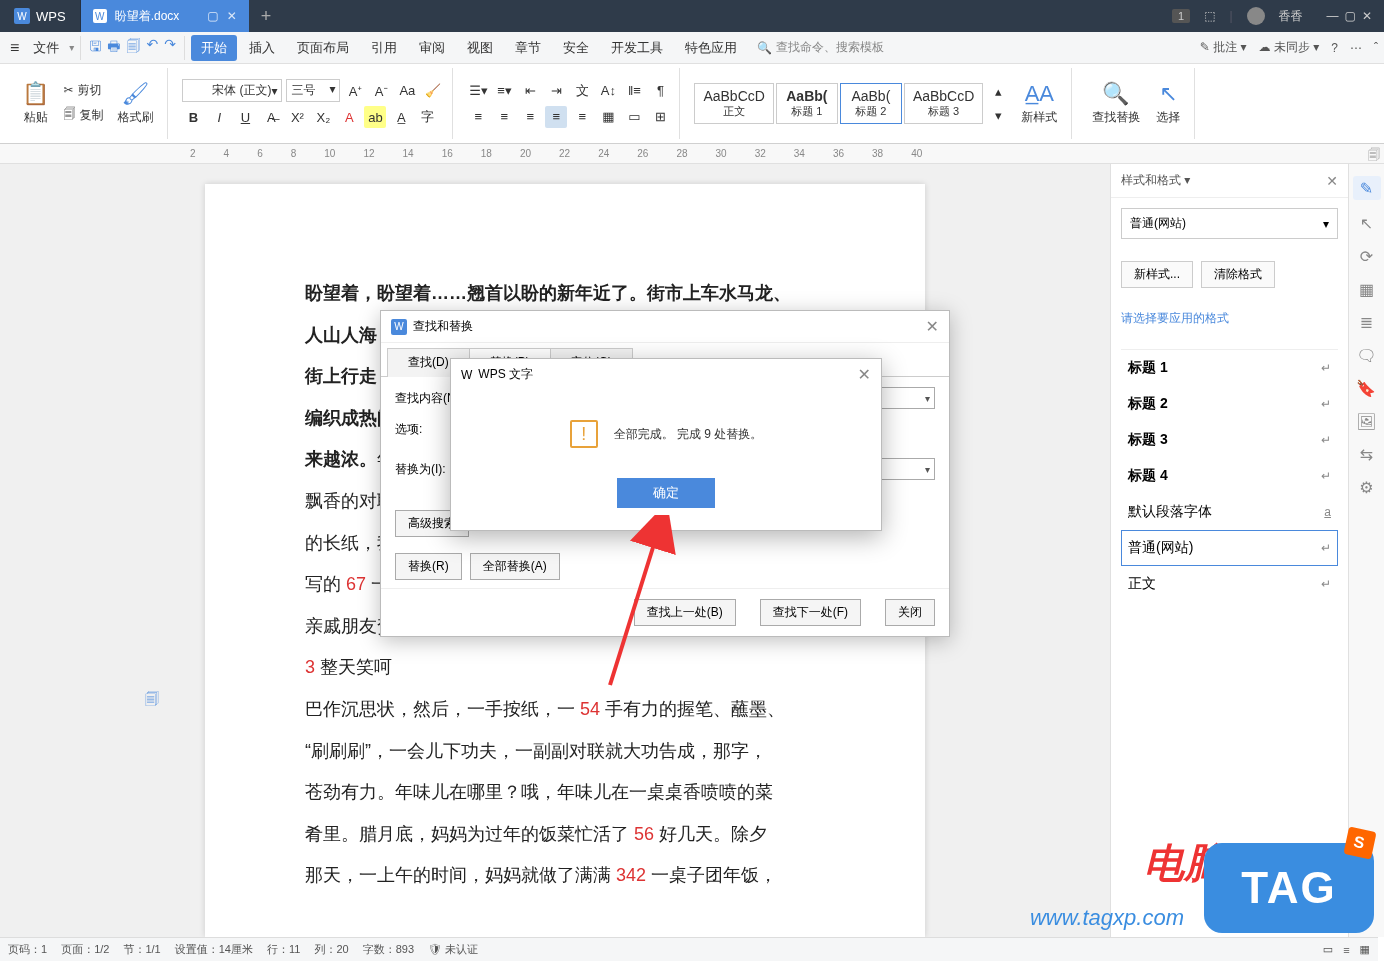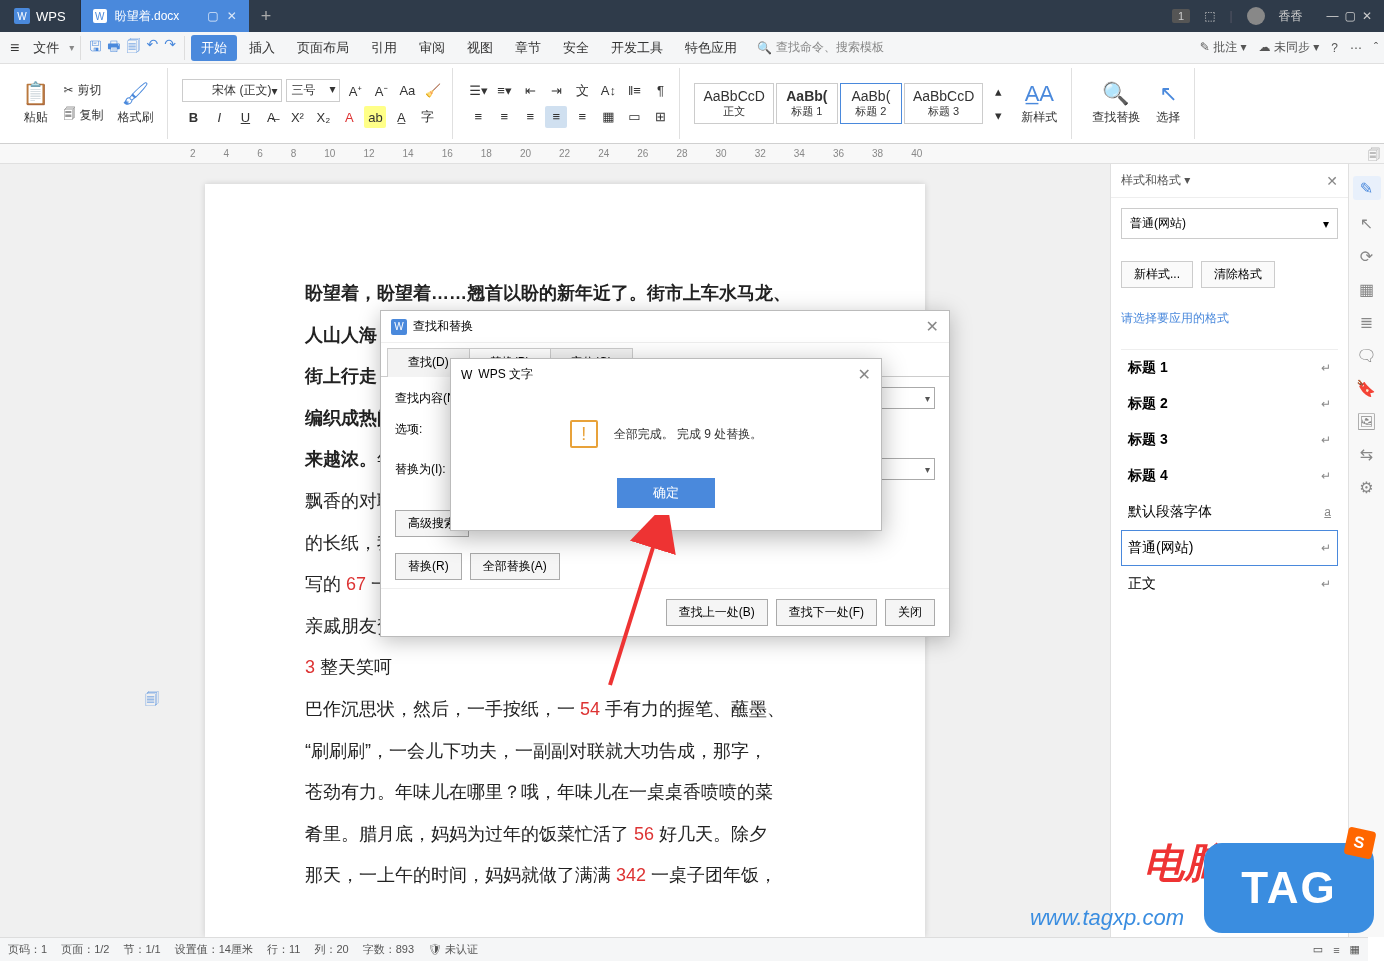--- a/index.html
+++ b/index.html
@@ -76,39 +76,39 @@
 .style-li { padding:8px 6px; display:flex; justify-content:space-between; align-items:center; cursor:pointer; font-size:14px; border:1px solid transparent; }
 .style-li.sel { border:1px solid #4a89dc; }
 .style-li .ret { color:#888; font-size:12px; }
 
 
 .icon-rail { width:36px; background:#f8f8f8; border-left:1px solid #e0e0e0; display:flex; flex-direction:column; align-items:center; gap:14px; padding-top:12px; color:#888; font-size:16px; }
 .icon-rail .rail-ico { cursor:pointer; }
 .icon-rail .rail-ico.active { color:#4a89dc; background:#e8f0fb; width:28px; height:24px; display:flex; align-items:center; justify-content:center; border-radius:3px; }
 
 
-.statusbar { position:absolute; bottom:0; left:0; right:16px; height:24px; background:#f5f6f7; border-top:1px solid #ddd; display:flex; align-items:center; font-size:11px; color:#555; padding:0 8px; gap:14px; }
+.statusbar { position:absolute; bottom:0; left:0; right:6px; height:24px; background:#f5f6f7; border-top:1px solid #ddd; display:flex; align-items:center; font-size:11px; color:#555; padding:0 8px; gap:14px; }
 .statusbar .sb-right { margin-left:auto; display:flex; gap:10px; align-items:center; }
 
 
 .dlg-fr { position:absolute; left:380px; top:310px; width:570px; background:#fff; border:1px solid #bbb; box-shadow:0 4px 20px rgba(0,0,0,.25); font-size:12px; z-index:10; }
 .dlg-title { display:flex; align-items:center; padding:6px 10px; gap:6px; border-bottom:1px solid #eee; }
 .dlg-title .dlg-ico { width:16px;height:16px;background:#4a89dc;border-radius:2px;display:flex;align-items:center;justify-content:center;color:#fff;font-size:10px; }
 .dlg-title .dlg-close { margin-left:auto; color:#888; cursor:pointer; font-size:16px; }
 .dlg-tabs { display:flex; border-bottom:1px solid #ccc; padding:4px 6px 0 6px; gap:0; }
 .dlg-tab { padding:5px 20px; border:1px solid #ccc; border-bottom:none; background:#f3f3f3; margin-right:-1px; cursor:pointer; position:relative; top:1px; }
 .dlg-tab.active { background:#fff; border-bottom:1px solid #fff; }
 .dlg-body { padding:10px 14px; }
 .dlg-row { display:flex; align-items:center; gap:8px; margin-bottom:12px; }
 .dlg-row label { width:72px; }
 .dlg-row .combo { flex:1; border:1px solid #aaa; height:22px; padding:2px 4px; display:flex; align-items:center; justify-content:flex-end; }
 .dlg-row .combo::after { content:"▾"; color:#555; font-size:10px; }
 .dlg-actions { display:flex; gap:8px; padding:8px 14px; }
 .dlg-btn { border:1px solid #aaa; padding:4px 12px; background:#f5f5f5; cursor:pointer; }
-.dlg-footer { display:flex; justify-content:flex-end; gap:8px; padding:10px 14px; border-top:1px solid #eee; }
+.dlg-footer { display:flex; justify-content:flex-end; gap:24px; padding:10px 14px; border-top:1px solid #eee; }
 
 
 .dlg-alert { position:absolute; left:450px; top:358px; width:432px; background:#fff; border:1px solid #bbb; box-shadow:0 6px 24px rgba(0,0,0,.3); z-index:20; font-size:12px; }
 .dlg-alert .al-title { display:flex; align-items:center; padding:6px 10px; gap:6px; }
 .dlg-alert .al-close { margin-left:auto; color:#888; cursor:pointer; font-size:16px; }
 .dlg-alert .al-body { display:flex; align-items:center; justify-content:center; gap:16px; padding:30px 20px 20px 20px; }
 .dlg-alert .warn-ico { width:28px;height:28px;border:2px solid #e8a23a;color:#e8a23a;display:flex;align-items:center;justify-content:center;font-size:18px;border-radius:2px; transform:rotate(0deg); }
 .dlg-alert .al-text { color:#333; font-size:12px; }
 .dlg-alert .al-footer { display:flex; justify-content:center; padding:10px 0 22px 0; }
 .dlg-alert .al-ok { background:#4a89dc; color:#fff; border:none; padding:6px 36px; cursor:pointer; font-size:13px; }

